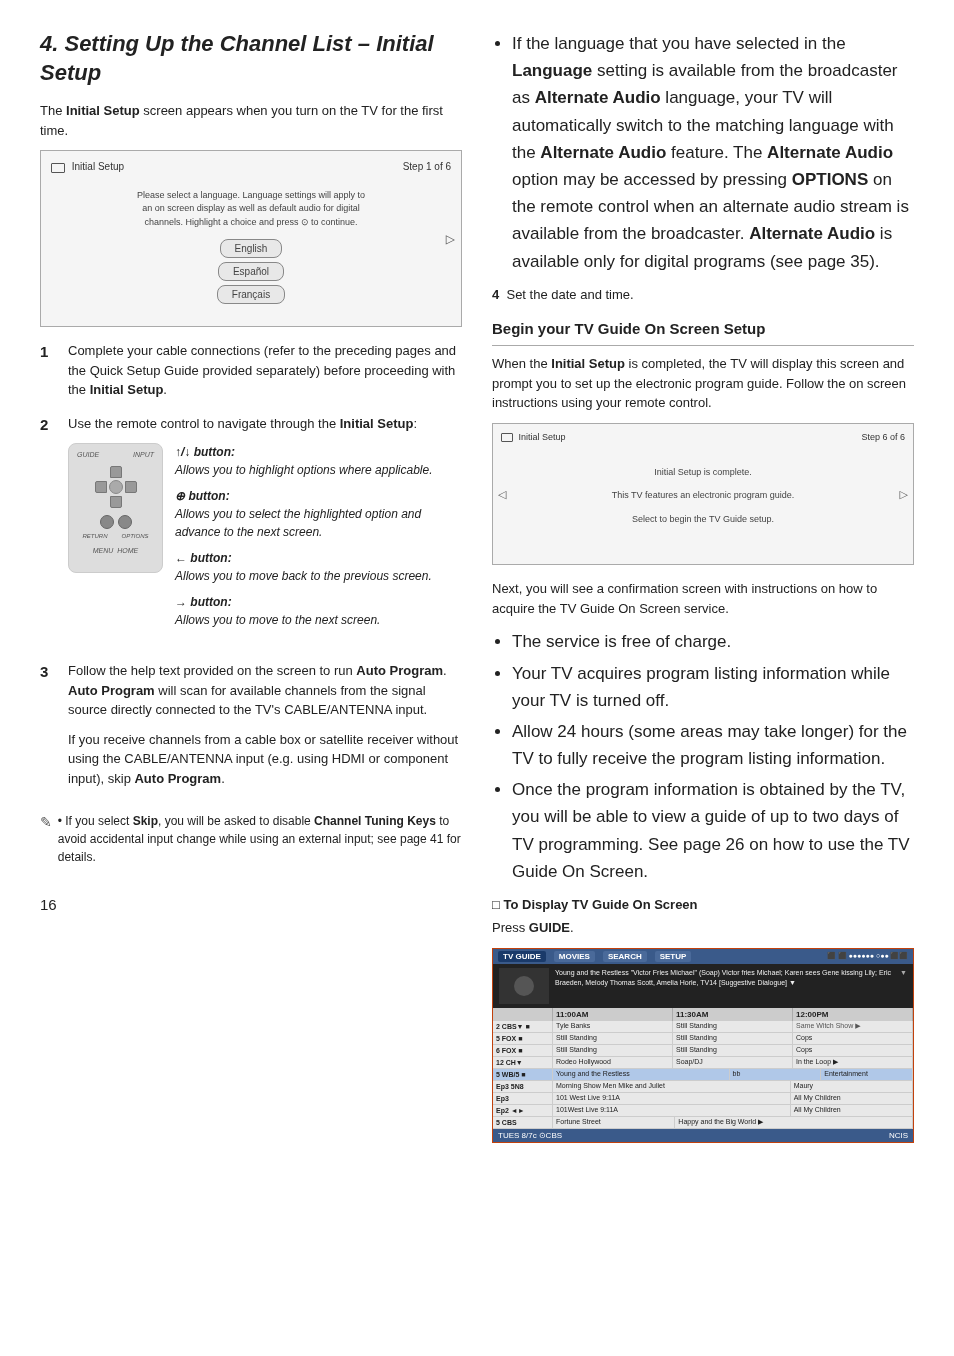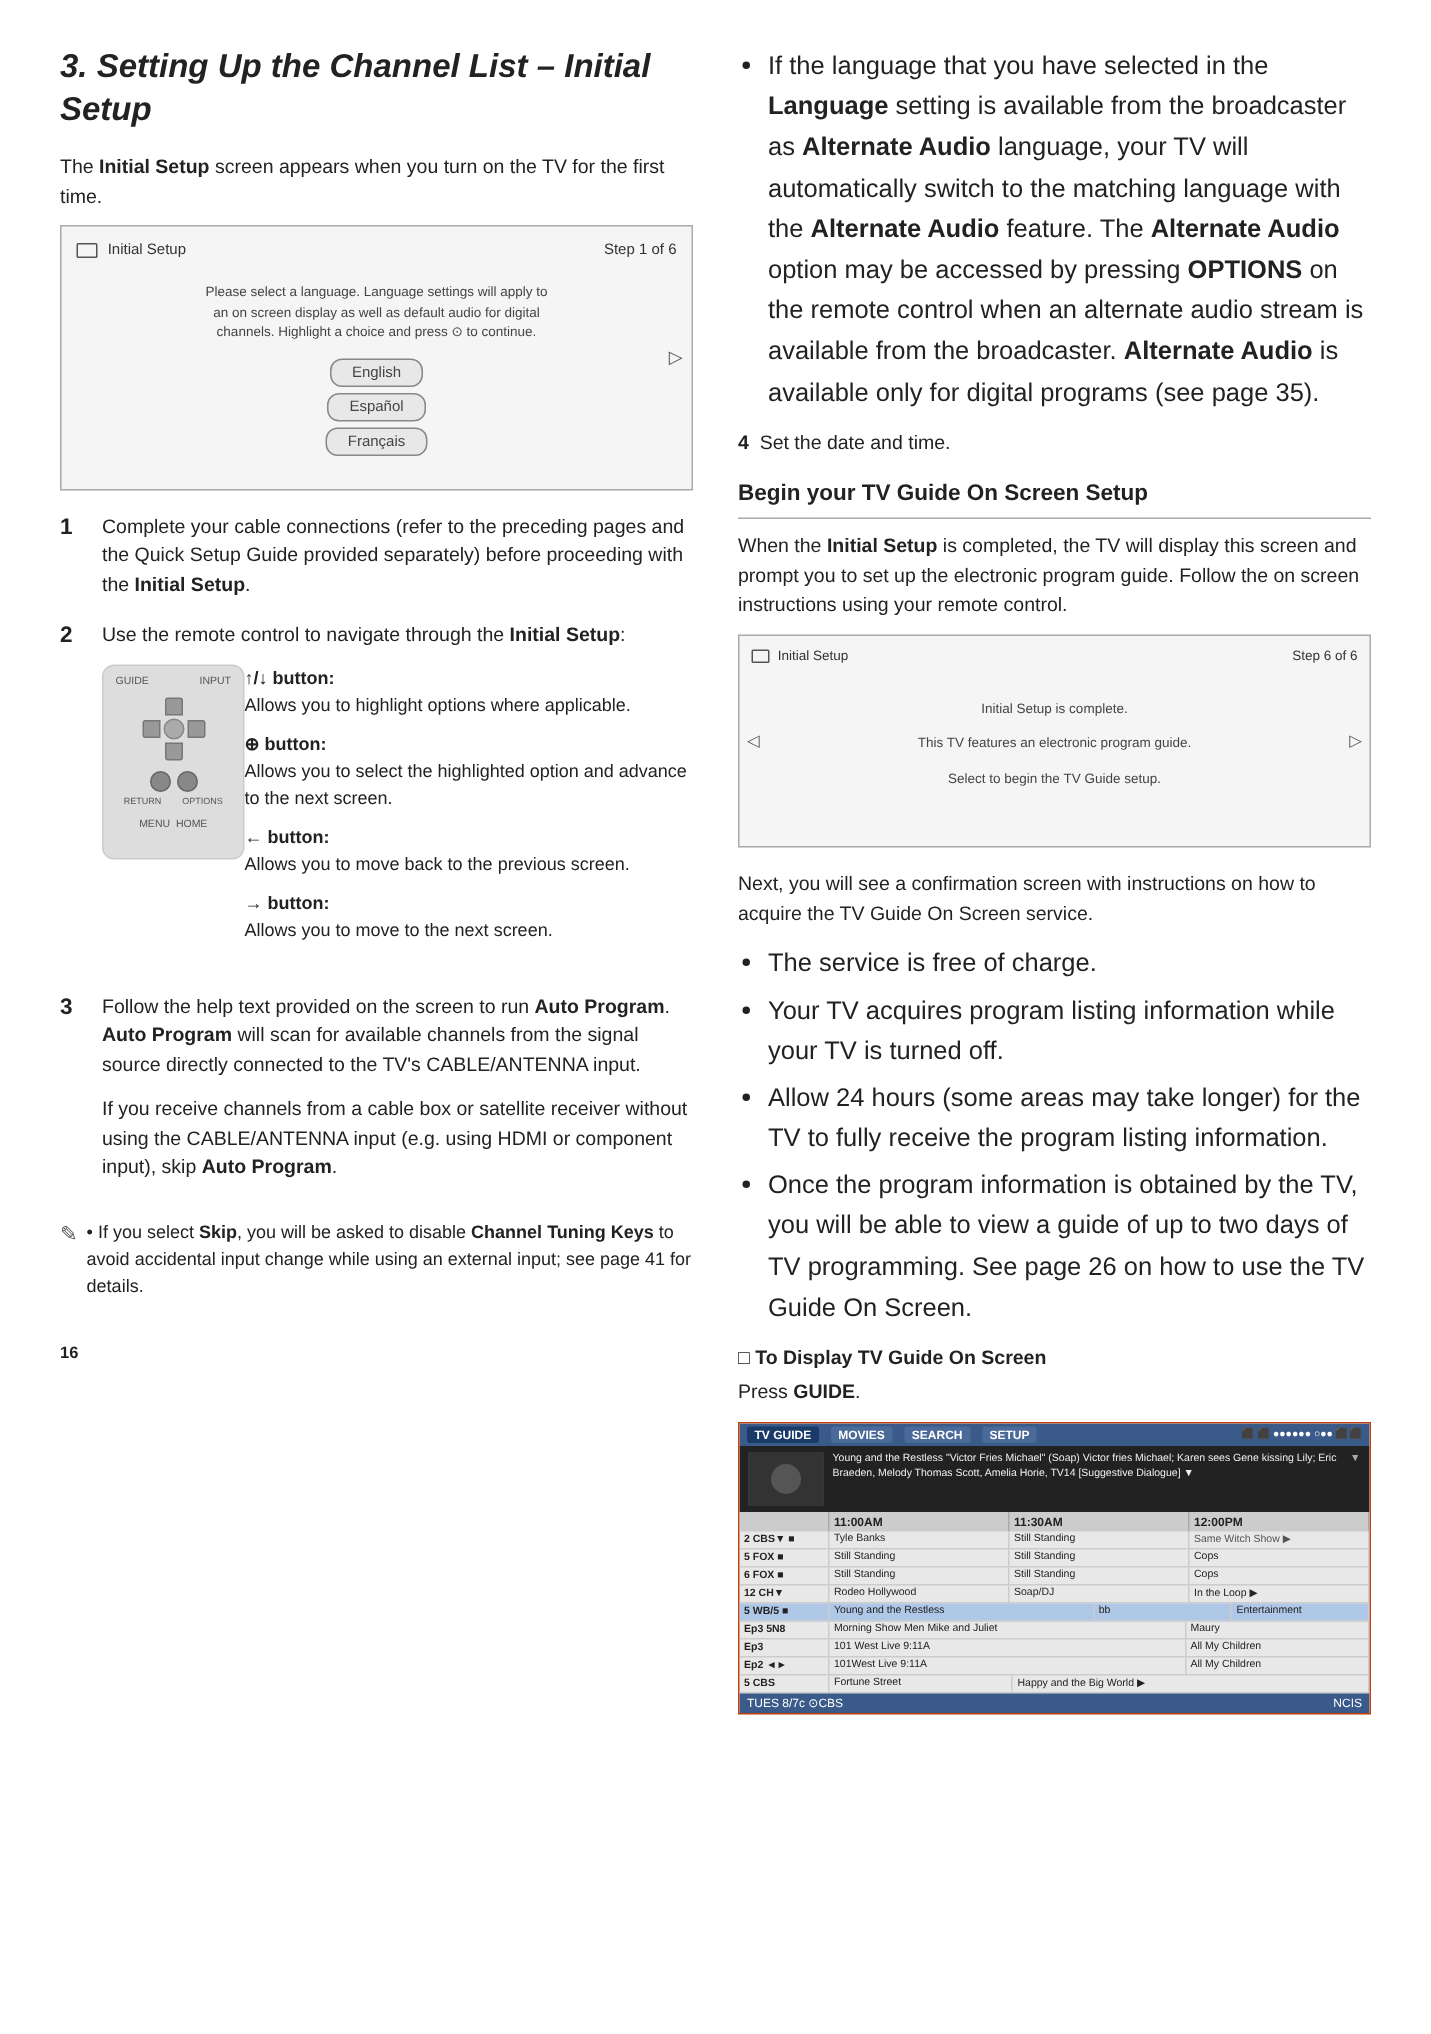--- a/index.html
+++ b/index.html
@@ -97,21 +97,23 @@
       margin-bottom: 14px;
       line-height: 1.5;
     }
     .numbered-list > li .num {
       font-weight: bold;
       font-size: 15px;
       min-width: 18px;
     }
     .remote-section {
       display: flex;
+      gap: 12px;
       margin: 8px 0 10px 0;
+      font-style: italic;
     }
     .remote-img {
       width: 95px;
       height: 130px;
       border: 1px solid #ccc;
       background: #ddd;
       border-radius: 8px;
       flex-shrink: 0;
       position: relative;
       overflow: hidden;
@@ -217,22 +219,22 @@
       list-style: disc;
       padding-left: 20px;
       margin-bottom: 10px;
       line-height: 1.6;
       font-size: 17px;
     }
     .bullet-list li {
       margin-bottom: 4px;
     }
     .page-number {
-      font-size: 11px;
-      font-weight: bold;
+      font-size: 15px;
+      font-weight: normal;
       margin-top: 20px;
     }
     .small-screen-box {
       border: 1px solid #aaa;
       background: #f5f5f5;
       padding: 8px;
       margin-bottom: 14px;
       font-size: 9px;
       color: #333;
       position: relative;
@@ -375,21 +377,21 @@
       border-top: 1px solid #aaa;
       margin: 4px 0 8px 0;
     }
   </style>
 </head>
 <body>
 
 <div style="display:flex; gap:30px;">
 
   <div class="left-col">
-    <h1>3. Setting Up the Channel List – Initial Setup</h1>
+    <h1>4. Setting Up the Channel List – Initial Setup</h1>
 
     <p>
       The <b>Initial Setup</b> screen appears when you turn on the TV for the first time.
     </p>
 
     <div class="screen-box">
       <div class="screen-title-bar">
         <span>
           <span class="tv-icon"></span>
           <span>Initial Setup</span>

